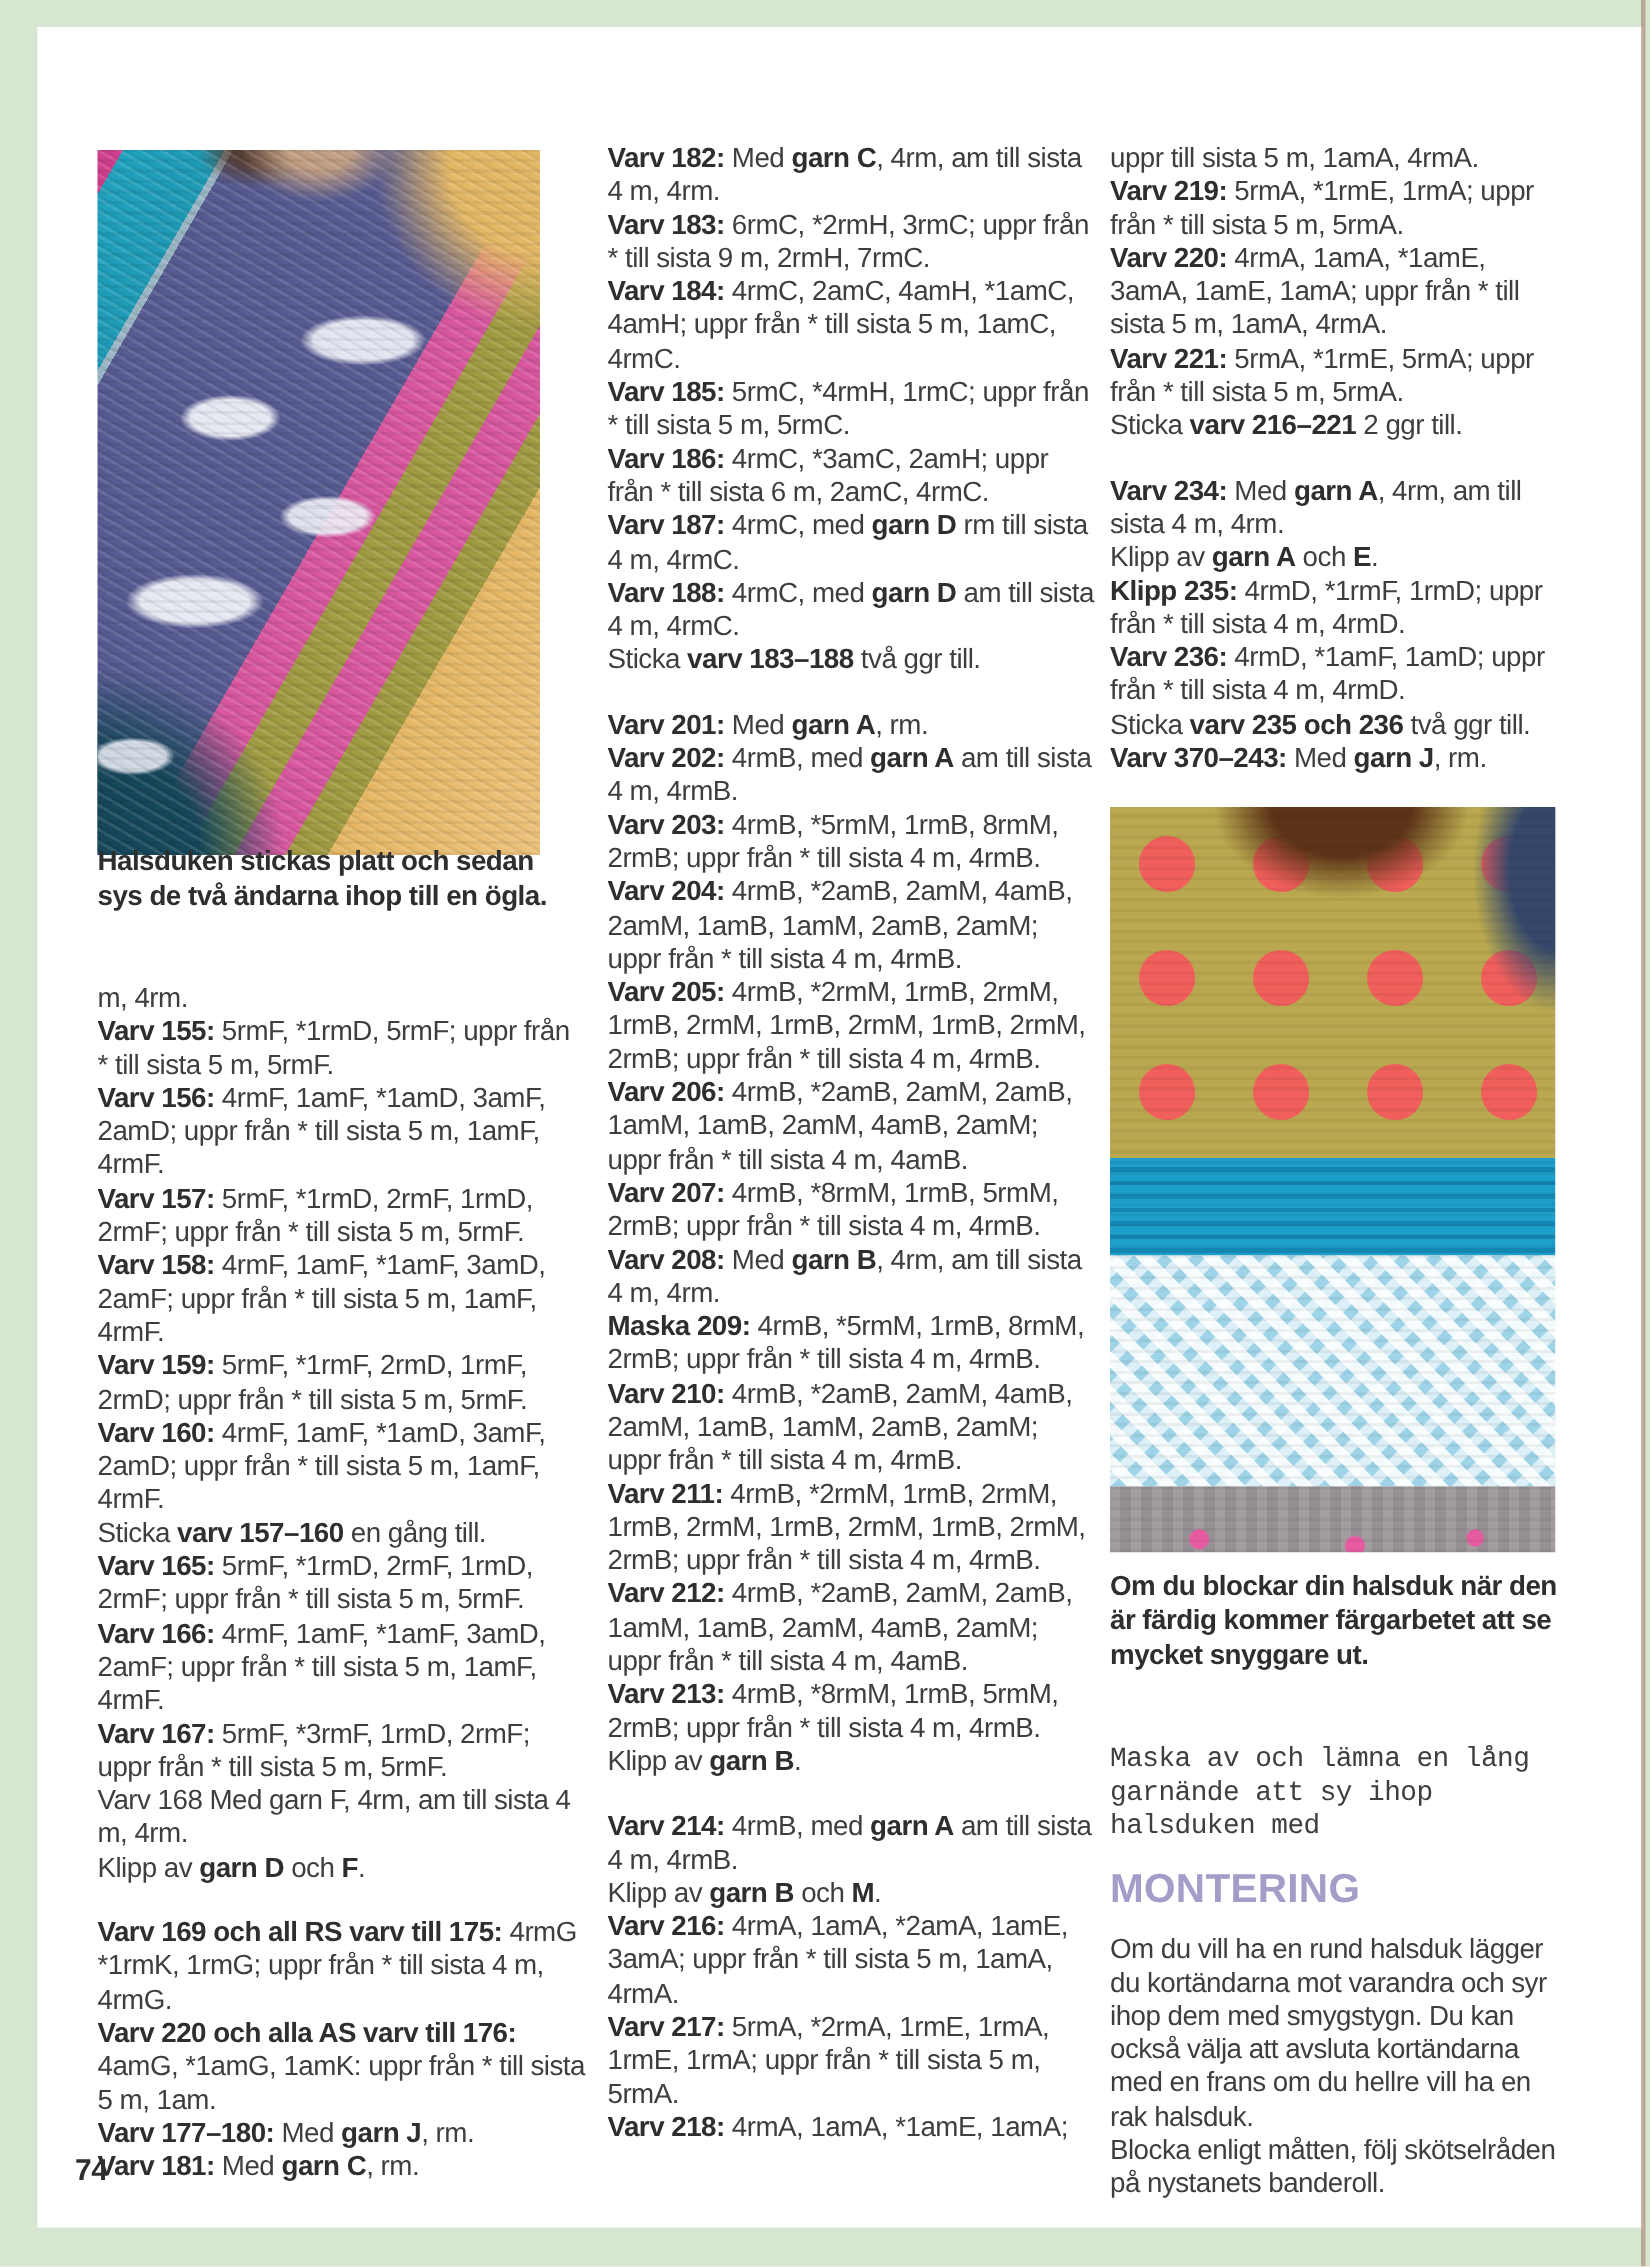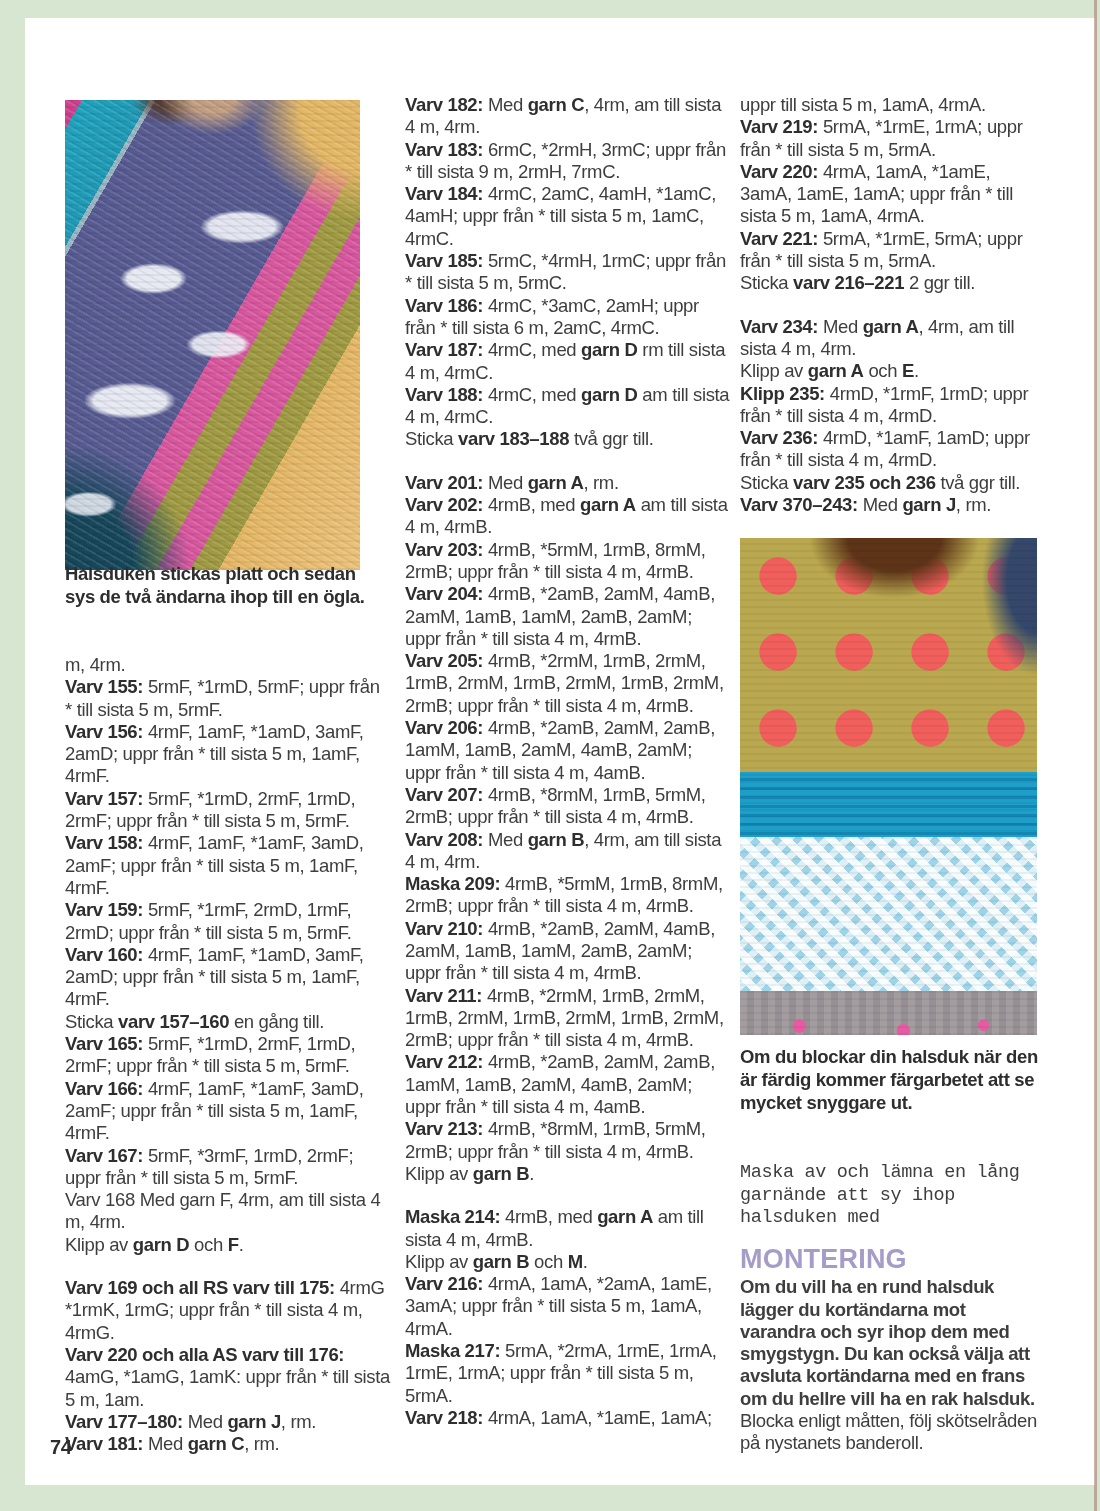--- a/index.html
+++ b/index.html
@@ -101,21 +101,21 @@
     pointer-events:none;
   }
   
   #cap2{margin-top:10px;}
   #maska{margin-top:48px;font-family:Liberation Mono, monospace;}
   #montering-heading{
     margin-top:15px;
     font-weight:bold;font-size:27px;line-height:30px;letter-spacing:0.2px;
     color:var(--heading);
   }
-  #montering-body{margin-top:2px;font-weight:bold;}
+  #montering-body{margin-top:14px;}
   #fast{margin-top:21px;}
   
   .pageno{
     position:absolute;left:25px;top:1418px;
     font-weight:bold;font-size:20px;color:var(--bold);letter-spacing:-0.3px;
   }
 </style>
 </head>
 <body>
 
@@ -163,24 +163,24 @@
       <div class="para"><span class="b">Varv 205:</span><span> 4rmB, *2rmM, 1rmB, 2rmM, 1rmB, 2rmM, 1rmB, 2rmM, 1rmB, 2rmM, 2rmB; uppr från * till sista 4 m, 4rmB.</span></div>
       <div class="para"><span class="b">Varv 206:</span><span> 4rmB, *2amB, 2amM, 2amB, 1amM, 1amB, 2amM, 4amB, 2amM; uppr från * till sista 4 m, 4amB.</span></div>
       <div class="para"><span class="b">Varv 207:</span><span> 4rmB, *8rmM, 1rmB, 5rmM, 2rmB; uppr från * till sista 4 m, 4rmB.</span></div>
       <div class="para"><span class="b">Varv 208:</span><span> Med </span><span class="b">garn B</span><span>, 4rm, am till sista 4 m, 4rm.</span></div>
       <div class="para"><span class="b">Maska 209:</span><span> 4rmB, *5rmM, 1rmB, 8rmM, 2rmB; uppr från * till sista 4 m, 4rmB.</span></div>
       <div class="para"><span class="b">Varv 210:</span><span> 4rmB, *2amB, 2amM, 4amB, 2amM, 1amB, 1amM, 2amB, 2amM; uppr från * till sista 4 m, 4rmB.</span></div>
       <div class="para"><span class="b">Varv 211:</span><span> 4rmB, *2rmM, 1rmB, 2rmM, 1rmB, 2rmM, 1rmB, 2rmM, 1rmB, 2rmM, 2rmB; uppr från * till sista 4 m, 4rmB.</span></div>
       <div class="para"><span class="b">Varv 212:</span><span> 4rmB, *2amB, 2amM, 2amB, 1amM, 1amB, 2amM, 4amB, 2amM; uppr från * till sista 4 m, 4amB.</span></div>
       <div class="para"><span class="b">Varv 213:</span><span> 4rmB, *8rmM, 1rmB, 5rmM, 2rmB; uppr från * till sista 4 m, 4rmB.</span></div>
       <div class="para"><span>Klipp av </span><span class="b">garn B</span><span>.</span></div>
-      <div class="para gap"><span class="b">Maska 214:</span><span> 4rmB, med </span><span class="b">garn A</span><span> am till sista 4 m, 4rmB.</span></div>
+      <div class="para gap"><span class="b">Varv 214:</span><span> 4rmB, med </span><span class="b">garn A</span><span> am till sista 4 m, 4rmB.</span></div>
       <div class="para"><span>Klipp av </span><span class="b">garn B</span><span> och </span><span class="b">M</span><span>.</span></div>
       <div class="para"><span class="b">Varv 216:</span><span> 4rmA, 1amA, *2amA, 1amE, 3amA; uppr från * till sista 5 m, 1amA, 4rmA.</span></div>
-      <div class="para"><span class="b">Maska 217:</span><span> 5rmA, *2rmA, 1rmE, 1rmA, 1rmE, 1rmA; uppr från * till sista 5 m, 5rmA.</span></div>
+      <div class="para"><span class="b">Varv 217:</span><span> 5rmA, *2rmA, 1rmE, 1rmA, 1rmE, 1rmA; uppr från * till sista 5 m, 5rmA.</span></div>
       <div class="para"><span class="b">Varv 218:</span><span> 4rmA, 1amA, *1amE, 1amA;</span></div>
     </div>
 
   <div id="col-right" class="col">
     <div id="right-top">
         <div class="para"><span>uppr till sista 5 m, 1amA, 4rmA.</span></div>
         <div class="para"><span class="b">Varv 219:</span><span> 5rmA, *1rmE, 1rmA; uppr från * till sista 5 m, 5rmA.</span></div>
         <div class="para"><span class="b">Varv 220:</span><span> 4rmA, 1amA, *1amE, 3amA, 1amE, 1amA; uppr från * till sista 5 m, 1amA, 4rmA.</span></div>
         <div class="para"><span class="b">Varv 221:</span><span> 5rmA, *1rmE, 5rmA; uppr från * till sista 5 m, 5rmA.</span></div>
         <div class="para"><span>Sticka </span><span class="b">varv 216–221</span><span> 2 ggr till.</span></div>

